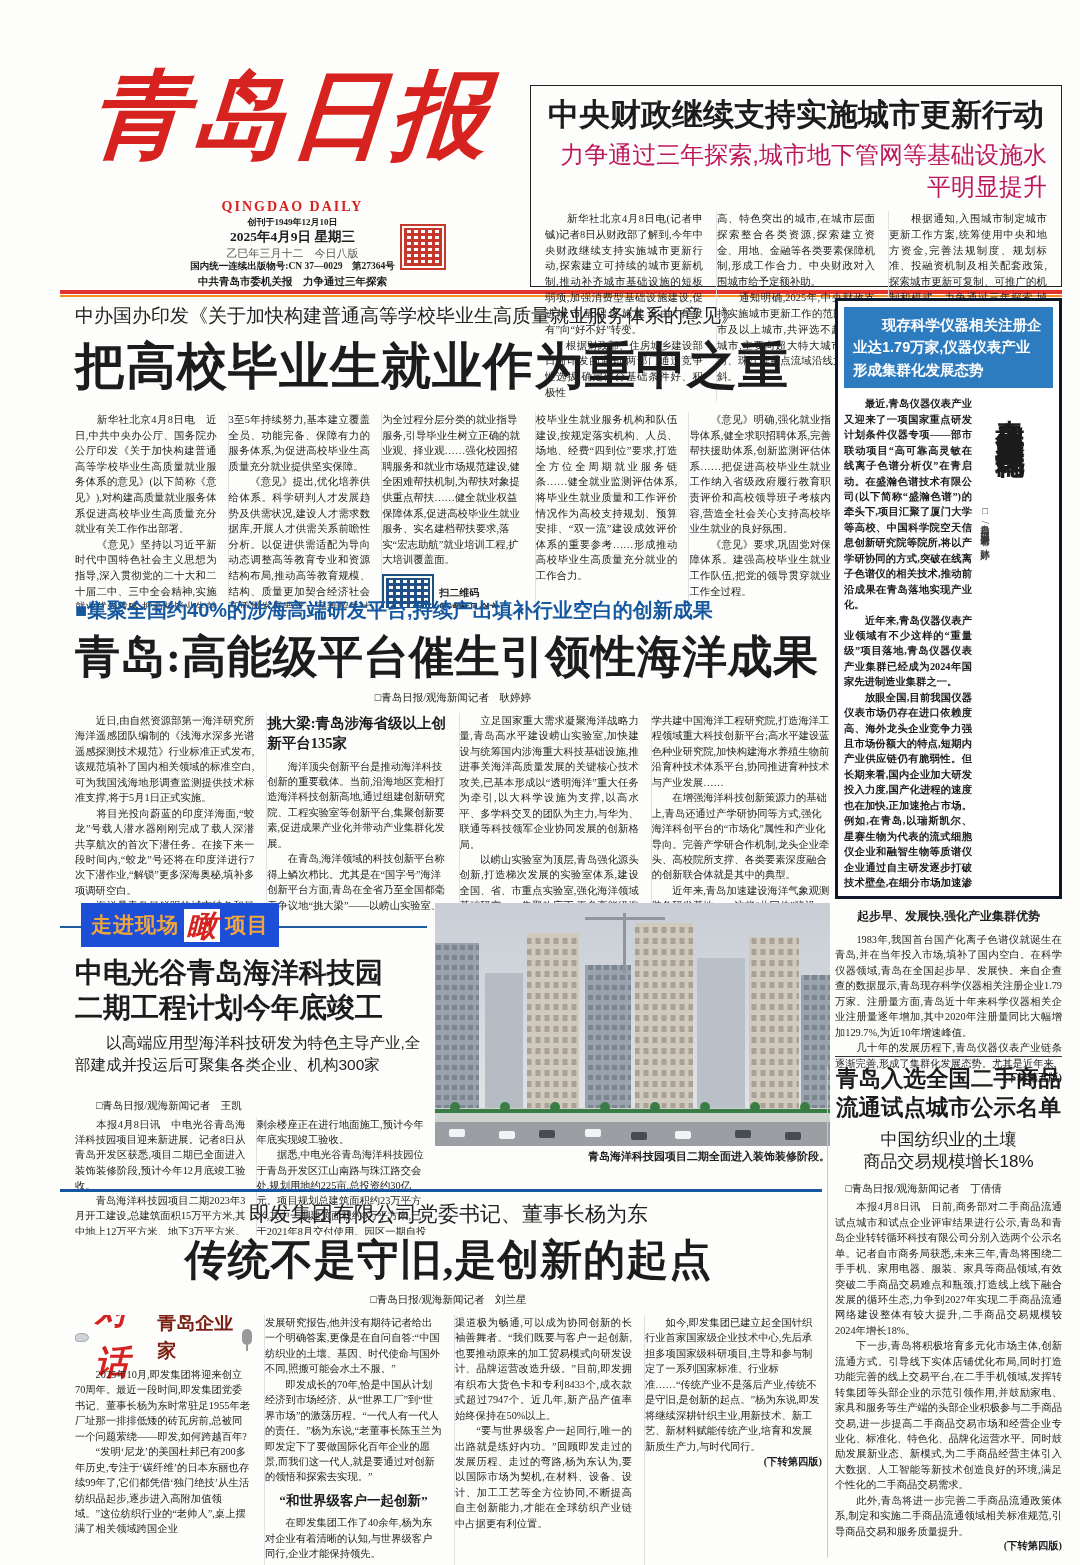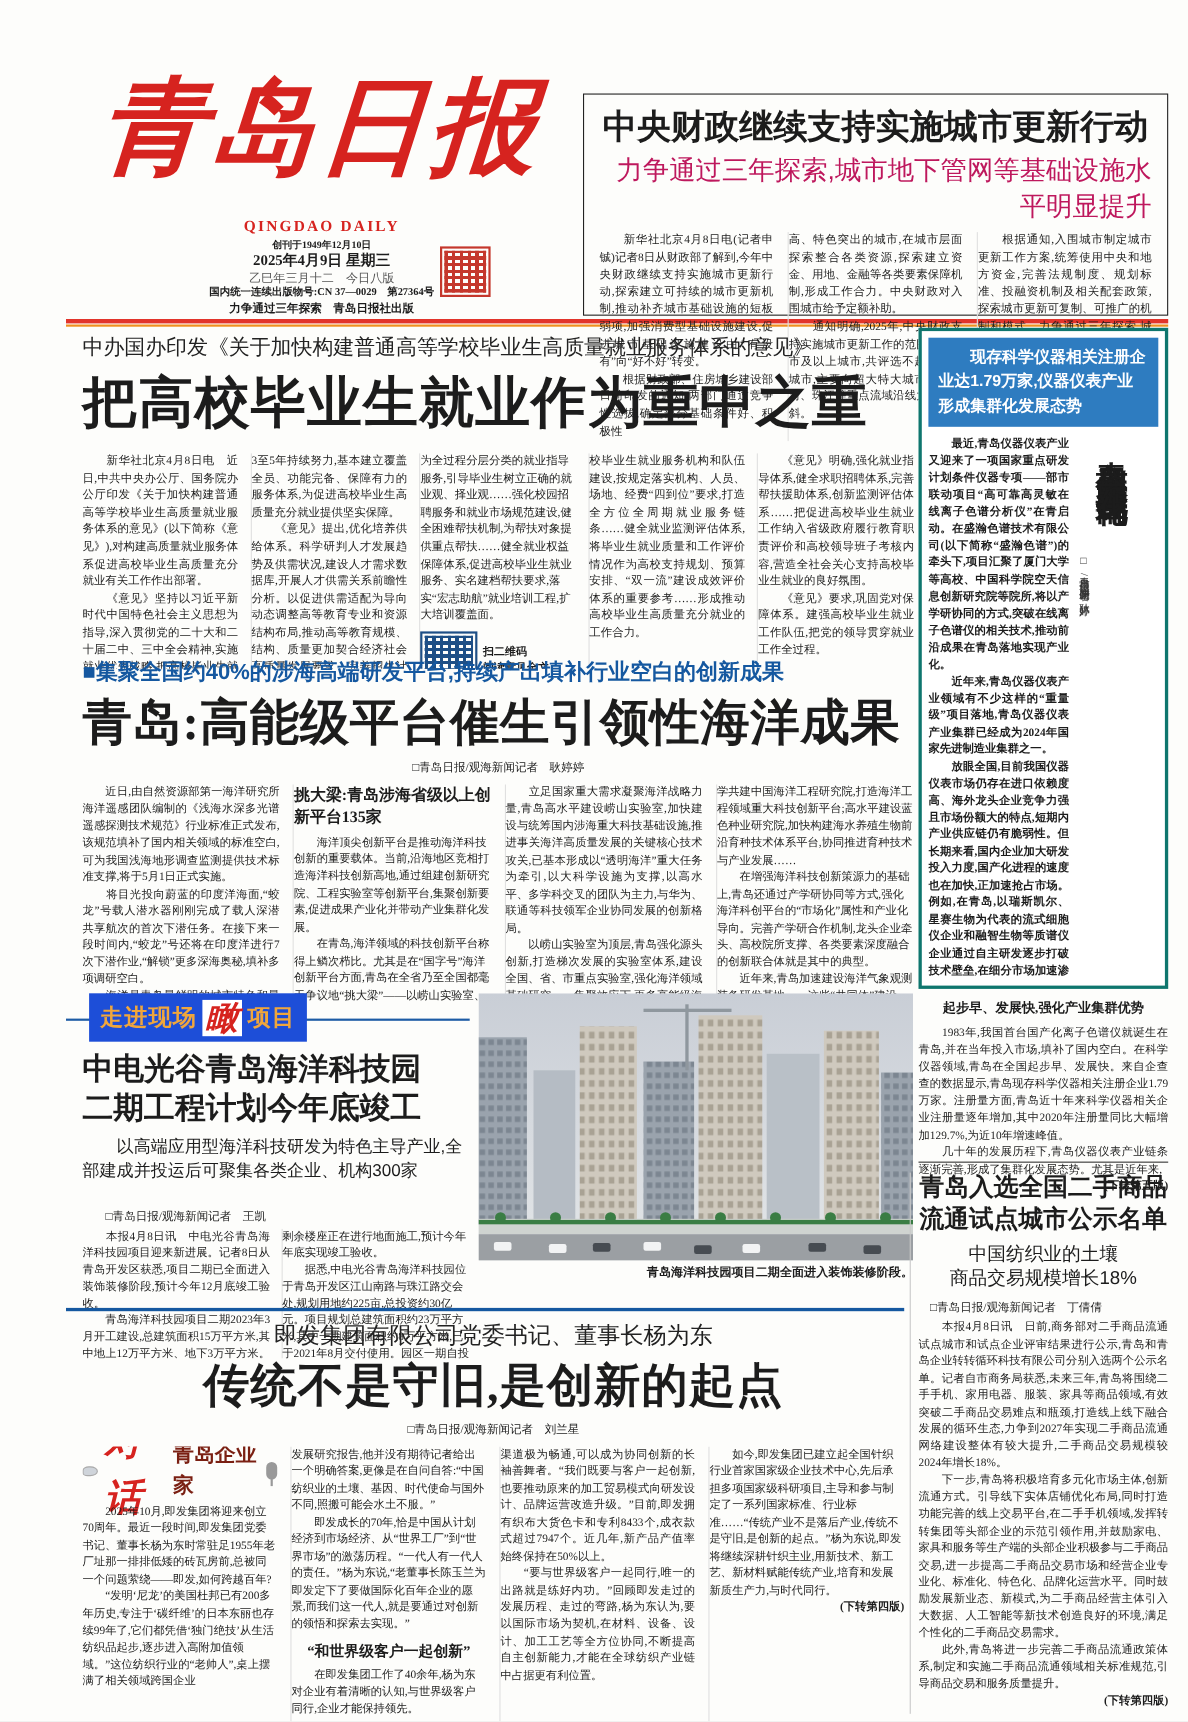--- a/index.html
+++ b/index.html
@@ -48,21 +48,21 @@
   .grad-kicker { font-size:19px; font-family:Liberation Sans, sans-serif; color:#222; }
   .grad-hl { font-size:50px; font-weight:bold; letter-spacing:1px; white-space:nowrap; margin-top:4px; }
   .grad-cols { display:flex; gap:11px; margin-top:12px; height:196px; overflow:hidden; }
   .grad-cols > div { flex:1; font-size:10.4px; line-height:1.5; }
   .cols-sep > div + div { border-left:1px solid #e0e0e0; padding-left:0; }
   .qr-blue-wrap { display:flex; gap:5px; align-items:center; margin:6px 0; }
   .qr.blue { position:static; color:#1e4f86; width:52px; height:52px; flex:none; }
   .qr-cap { font-size:10px; font-weight:bold; line-height:1.5; }
   
   .instr { position:absolute; left:835px; top:298px; width:227px; height:601px;
-    border:3px solid #0f766e; background:#fff; padding:6px; }
+    border:3px solid #0f172a; background:#fff; padding:6px; }
   .instr-head { background:#2e7cc0; color:#fff; font-weight:bold; font-size:14.5px;
     line-height:1.55; padding:7px 9px; font-family:"Liberation Sans",sans-serif; }
   .instr-body { display:flex; margin-top:8px; height:492px; overflow:hidden; }
   .instr-text { width:128px; font-size:10.3px; line-height:1.5;font-weight:bold; }
   .instr-byline { writing-mode:vertical-rl; font-size:9.5px; color:#333; height:250px; margin:110px 2px 0 6px; letter-spacing:1px; }
   .instr-vtitle { writing-mode:vertical-rl; font-size:29px; font-weight:bold; line-height:1.05;
     letter-spacing:2px; margin-left:2px; }
   .instr-tail { position:absolute; left:835px; top:908px; width:227px; }
   .instr-subhead { text-align:center; font-weight:bold; font-size:12px; margin-bottom:7px; }
   .instr-tail .body { font-size:10.3px; line-height:1.5; }
@@ -124,21 +124,21 @@
 <div class="page">
 
   <div class="masthead">
     <div class="logo">青岛日报</div>
     <div class="mast-info">
       <div class="mast-en">QINGDAO DAILY</div>
       <div class="mast-founded">创刊于1949年12月10日</div>
       <div class="mast-date">2025年4月9日 星期三</div>
       <div class="mast-lunar">乙巳年三月十二　今日八版</div>
       <div class="mast-issue">国内统一连续出版物号:CN 37—0029　第27364号</div>
-      <div class="mast-pub">力争通过三年探索　青岛日报社出版</div>
+      <div class="mast-pub">中共青岛市委机关报　力争通过三年探索</div>
     </div>
     <div class="qr red">
         <div class="qr-inner"></div>
       </div>
   </div>
 
   <div class="rule-red">
       <div class="a"></div>
       <div class="b"></div>
     </div>

